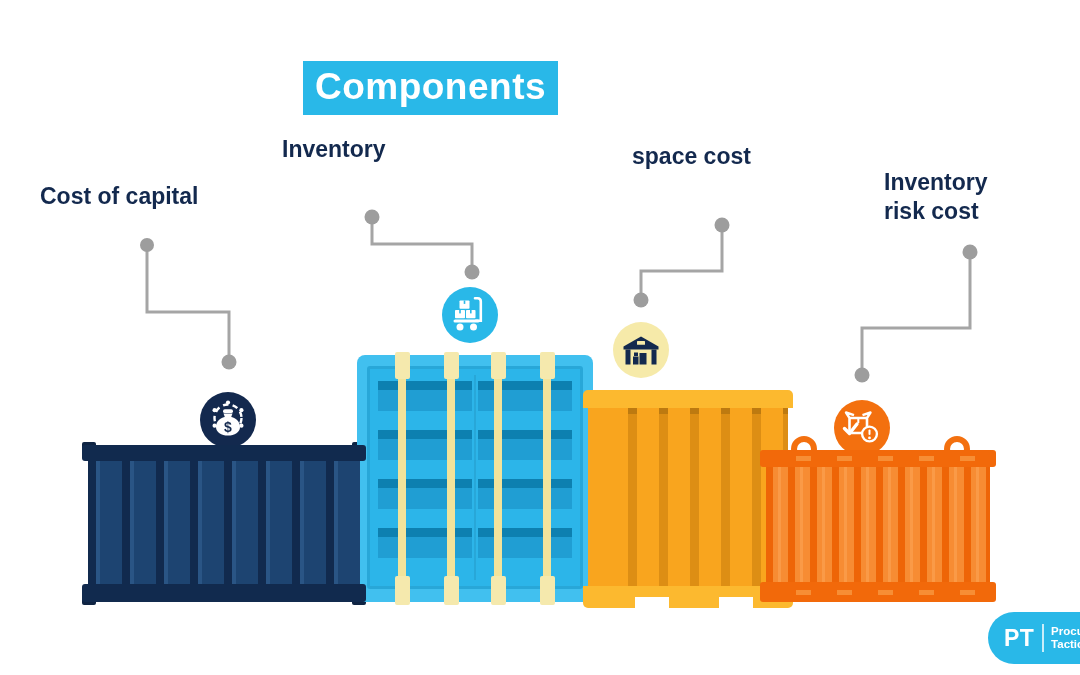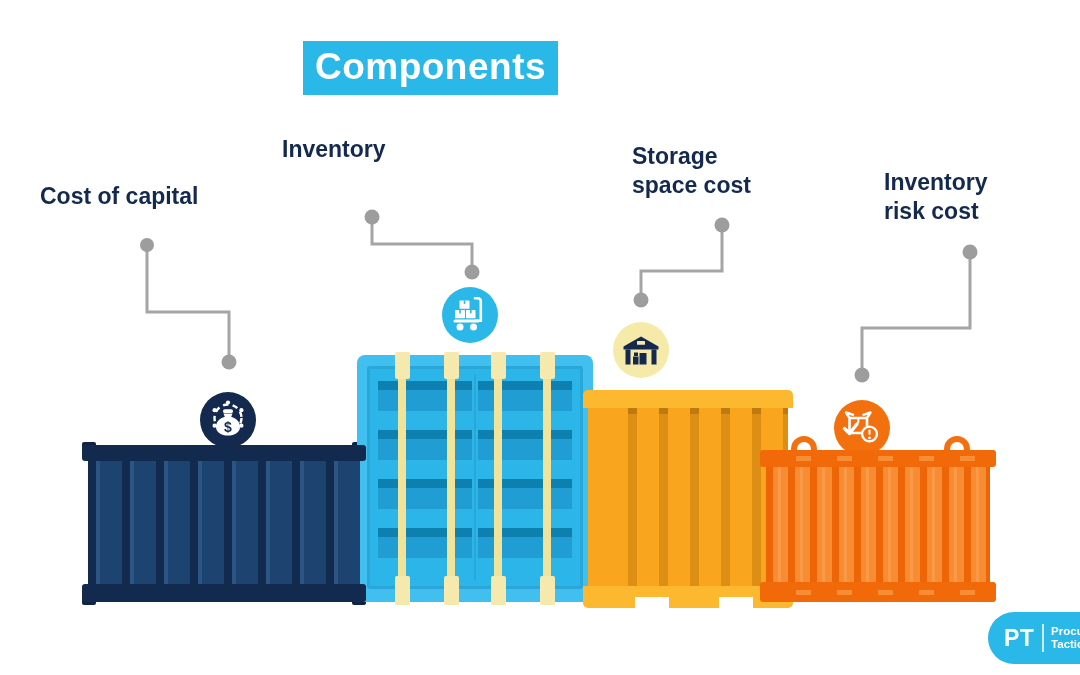--- a/index.html
+++ b/index.html
@@ -1,20 +1,20 @@
 <!DOCTYPE html>
 <html><head>
 <meta charset="utf-8">
 <style>
   html,body{margin:0;padding:0;background:#ffffff;}
   .canvas{position:relative;width:1080px;height:675px;overflow:hidden;background:#ffffff;
           font-family:"Liberation Sans","DejaVu Sans",sans-serif;}
 
   
-  .title{position:absolute;top:41px;left:0;width:870px;display:flex;justify-content:center;
+  .title{position:absolute;top:61px;left:0;width:870px;display:flex;justify-content:center;
          align-items:center;font-size:37px;font-weight:bold;letter-spacing:.5px;}
   .title .hl{background:#29b8e8;color:#ffffff;padding:5px 12px 7px 12px;margin-right:9px;}
   .title .rest{color:#13294e;padding-top:2px;}
 
   
   .label{position:absolute;color:#13294e;font-weight:bold;font-size:23px;line-height:29px;
          }
   .label span{display:block;}
   .label1{left:40px;top:182px;width:212px;}
   .label2{left:282px;top:135px;width:180px;}
@@ -106,21 +106,20 @@
     <span class="hl">Components</span>
   </div>
 
   <div class="label label1">
     <span>Cost of capital</span>
   </div>
   <div class="label label2">
     <span>Inventory</span>
   </div>
   <div class="label label3">
-    <span>Storage</span>
     <span>space cost</span>
   </div>
   <div class="label label4">
     <span>Inventory</span>
     <span>risk cost</span>
   </div>
 
   <svg class="connectors" width="1080" height="675">
     <g fill="none" stroke="#a5a5a5" stroke-width="3">
       <polyline points="147,245 147,312 229,312 229,360"></polyline>

